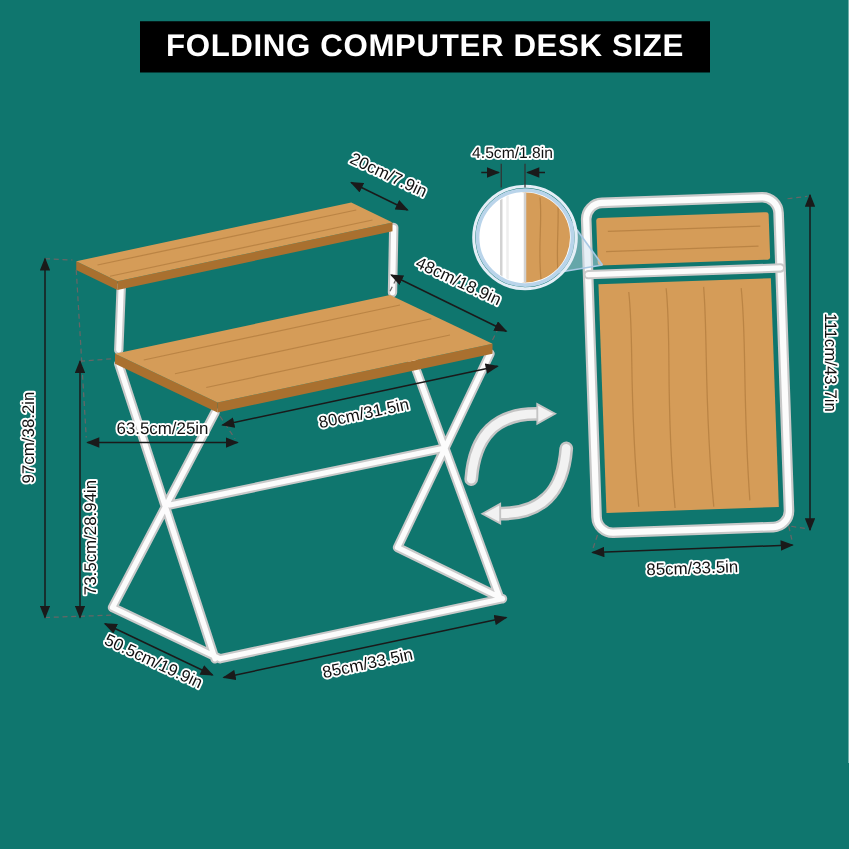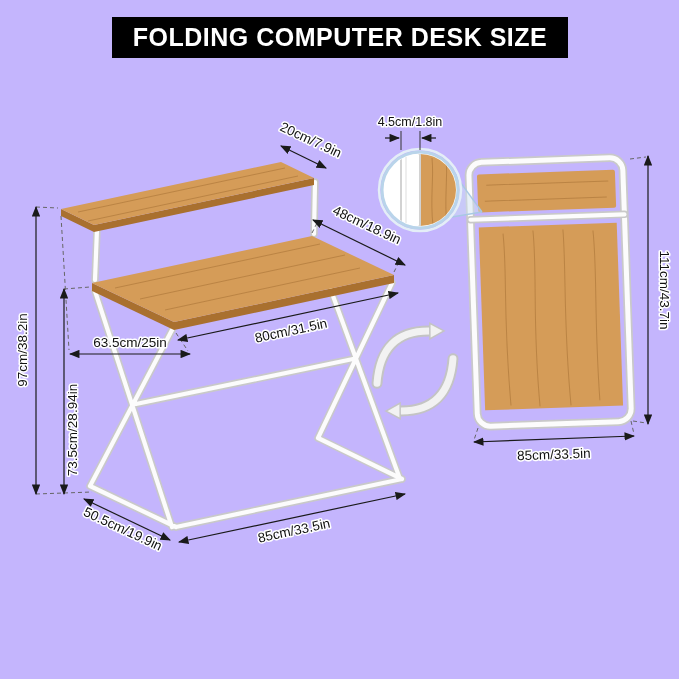--- a/index.html
+++ b/index.html
@@ -1,16 +1,16 @@
 <!DOCTYPE html>
 <html><head>
 <meta charset="utf-8">
 <style>
   html,body{margin:0;padding:0;background:#ffffff;}
-  .stage{position:relative;width:679px;height:679px;background:#c4b5fd;overflow:hidden;
+  .stage{position:relative;width:679px;height:679px;background:#0f766e;overflow:hidden;
          font-family:"Liberation Sans",sans-serif;}
   .banner{position:absolute;left:112px;top:17px;width:456px;height:41px;background:#000;
           display:flex;align-items:center;justify-content:center;}
   .banner h1{margin:0;color:#fff;font-size:25px;font-weight:700;letter-spacing:.5px;
              font-family:"Liberation Sans",sans-serif;white-space:nowrap;}
   svg{position:absolute;left:0;top:0;}
   .dim{font:13.5px "Liberation Sans",sans-serif;fill:#111;
        paint-order:stroke;stroke:#fff;stroke-width:3px;stroke-linejoin:round;}
   .dim-sm{font-size:12.5px;}
   .dline{stroke:#1a1a1a;stroke-width:1.2;fill:none;}

